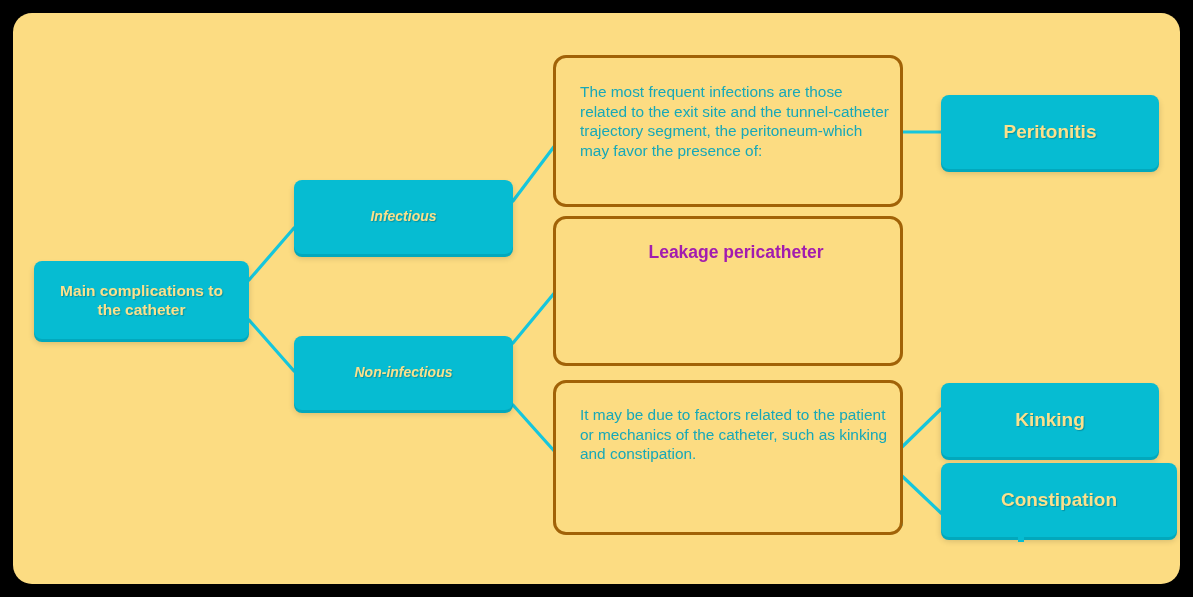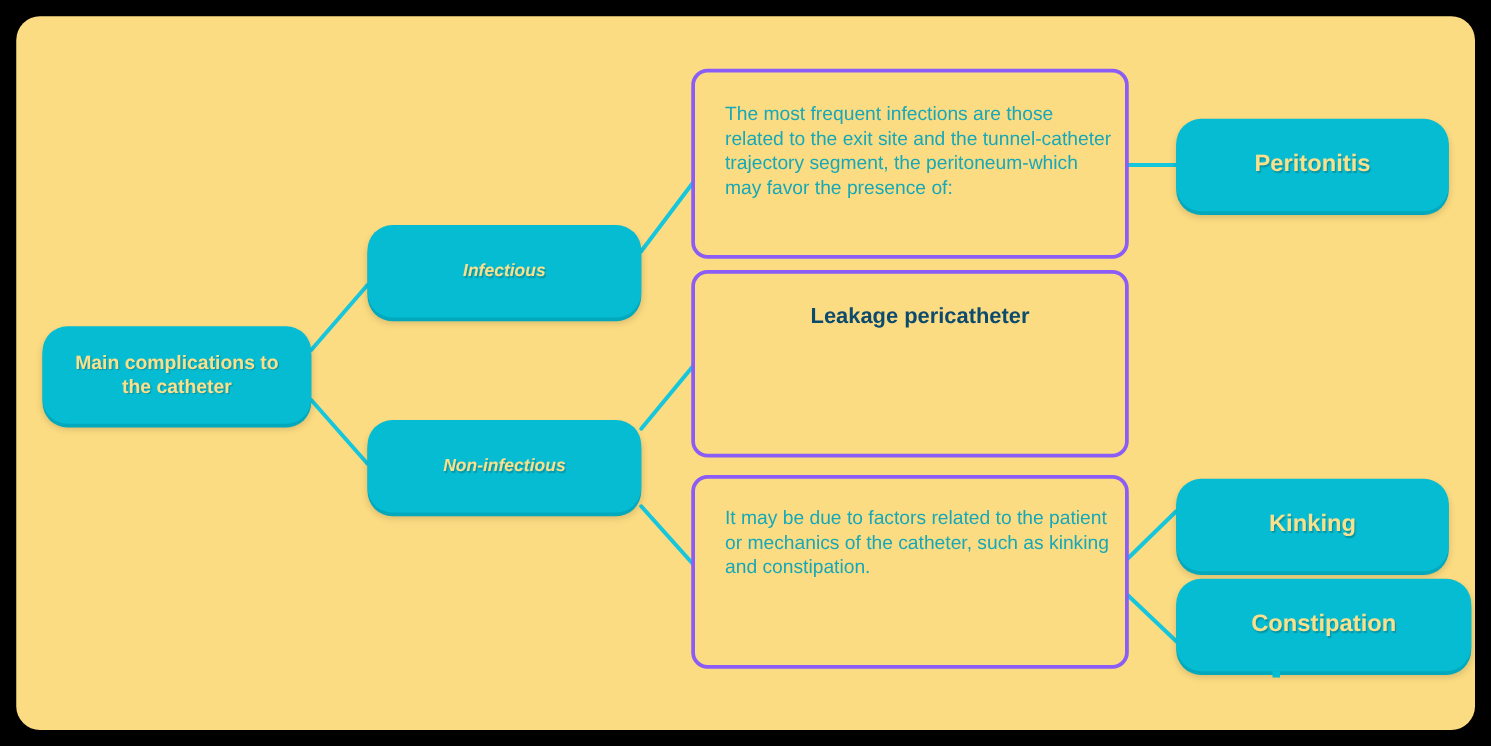--- a/index.html
+++ b/index.html
@@ -39,52 +39,52 @@
     box-sizing: border-box;
     display: flex;
     align-items: center;
     justify-content: center;
     text-align: center;
   }
 
   
   .solid {
     background: #06BCD2;
-    border-radius: 20px;
+    border-radius: 8px;
     box-shadow: 0 3px 0 0 #02A8BC, 0 4px 6px rgba(0,0,0,0.16);
     color: #FBE08C;
     font-weight: bold;
     text-shadow: 1px 1px 1px rgba(0,0,0,0.22);
     line-height: 1.25;
   }
   .solid.root   { font-size: 15.5px; padding: 3px 16px; }
   .solid.branch { font-size: 14px; font-style: italic; justify-content: center; }
   .solid.leaf   { font-size: 19px; }
 
   
   .outlined {
     background: #FCDC82;
-    border: 3px solid #8b5cf6;
+    border: 3px solid #a16207;
     border-radius: 13px;
     color: #17A8B8;
     align-items: flex-start;
     justify-content: flex-start;
     text-align: left;
     padding: 22px 8px 12px 24px;
     font-size: 15.4px;
     line-height: 1.28;
   }
   .outlined .body { display: block; width: 100%; }
   .outlined .hdr {
     display: block;
     width: 100%;
     text-align: center;
     font-weight: bold;
     font-size: 17.5px;
-    color: #0c4a6e;
+    color: #a21caf;
     margin-bottom: 1px;
   }
   .outlined.b1 { padding-top: 24px; }
 
   
   #stub {
     position: absolute;
     background: #06BCD2;
   }
 </style>

